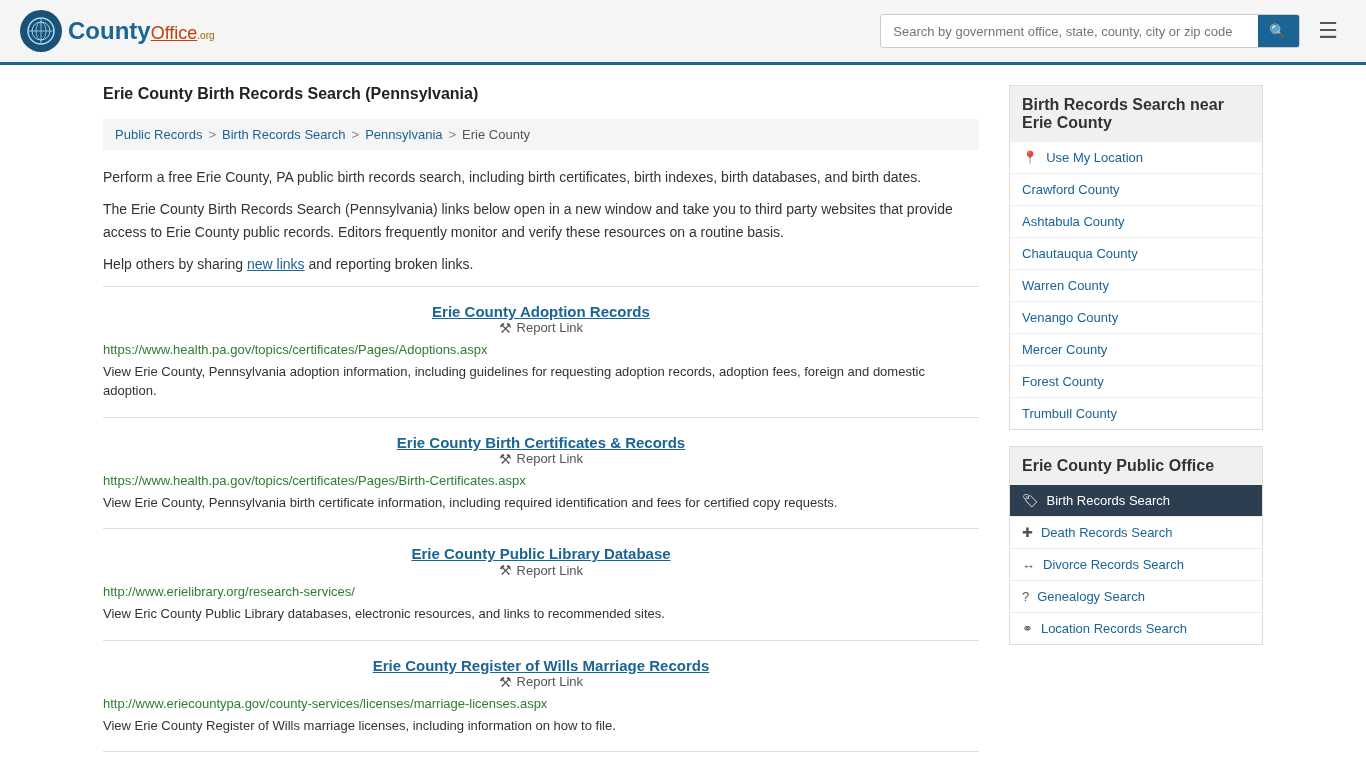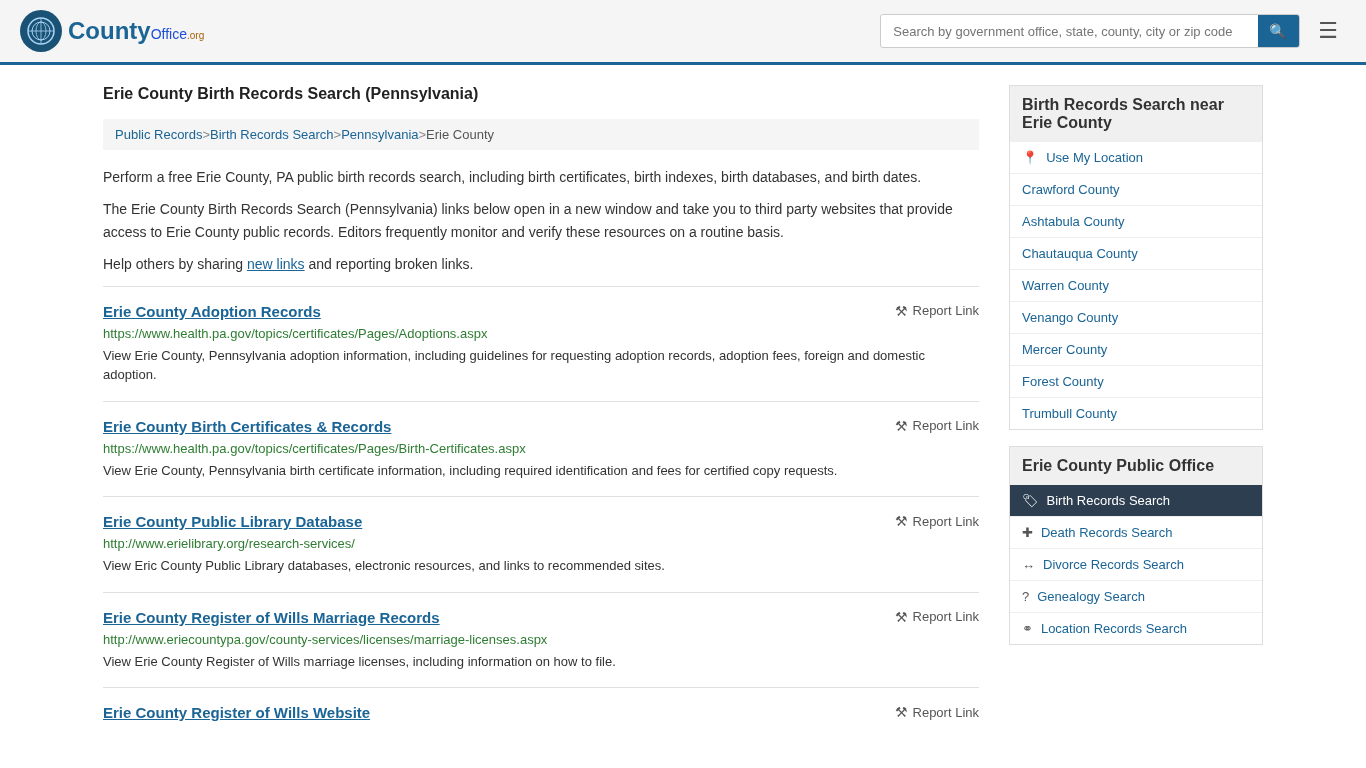--- a/index.html
+++ b/index.html
@@ -94,20 +94,21 @@
 
     
     .breadcrumb {
       background: #f5f5f5;
       padding: 8px 12px;
       font-size: 13px;
       color: #555;
       margin-bottom: 16px;
       display: flex;
       align-items: center;
+      gap: 6px;
       flex-wrap: wrap;
     }
     .breadcrumb a {
       color: #1a6496;
       text-decoration: none;
     }
     .breadcrumb-sep { color: #888; }
 
     
     .desc-text {
@@ -121,23 +122,24 @@
       text-decoration: underline;
     }
 
     
     .link-entry {
       border-top: 1px solid #e0e0e0;
       padding: 16px 0;
     }
     .link-entry-header {
       display: flex;
-      align-items: flex-start;
+      align-items: center;
       justify-content: space-between;
       margin-bottom: 6px;
+      flex-direction: column;
     }
     .link-title {
       font-size: 15px;
       font-weight: bold;
       color: #1a6496;
       text-decoration: underline;
       cursor: pointer;
     }
     .report-link {
       display: flex;
@@ -227,21 +229,21 @@
     <div class="logo-circle">
       <svg width="28" height="28" viewBox="0 0 28 28">
         <circle cx="14" cy="14" r="13" fill="#1a5276" stroke="#aad4f5" stroke-width="1.5"></circle>
         <circle cx="14" cy="14" r="9" fill="none" stroke="#aad4f5" stroke-width="1"></circle>
         <line x1="14" y1="1" x2="14" y2="27" stroke="#aad4f5" stroke-width="0.8"></line>
         <line x1="1" y1="14" x2="27" y2="14" stroke="#aad4f5" stroke-width="0.8"></line>
         <ellipse cx="14" cy="14" rx="5" ry="9" fill="none" stroke="#aad4f5" stroke-width="0.8"></ellipse>
       </svg>
     </div>
     <div>
-      <span style="font-size:24px;font-weight:bold;color:#1a6496;">County</span><span style="font-size:14px;color:#1d4ed8;">Office</span><span style="font-size:10px;color:#a16207;">.org</span>
+      <span style="font-size:24px;font-weight:bold;color:#1a6496;">County</span><span style="font-size:18px;color:#c2410c;text-decoration:underline;">Office</span><span style="font-size:10px;color:#a16207;">.org</span>
     </div>
   </div>
   <div class="header-right">
     <div class="search-bar">
       <input type="text" placeholder="Search by government office, state, county, city or zip code" style="">
       <button>🔍</button>
     </div>
     <div class="menu-icon">☰</div>
   </div>
 </header>

